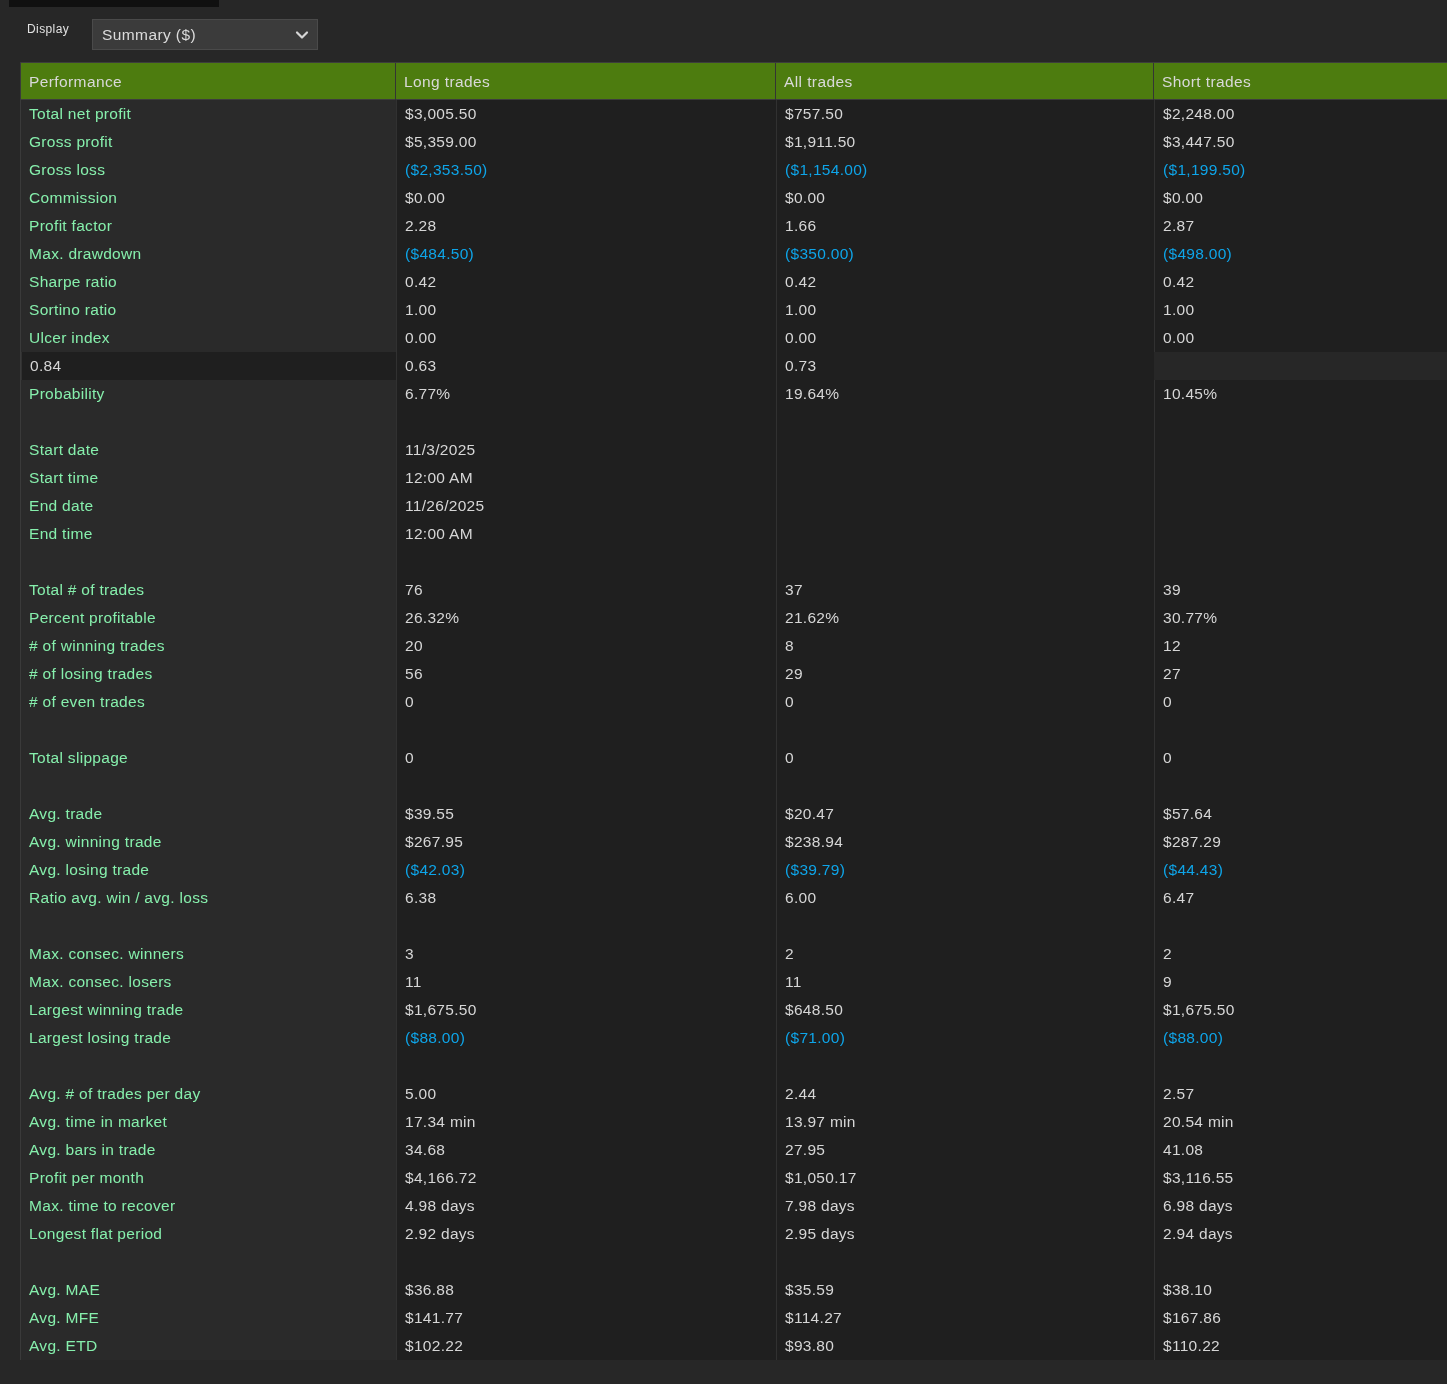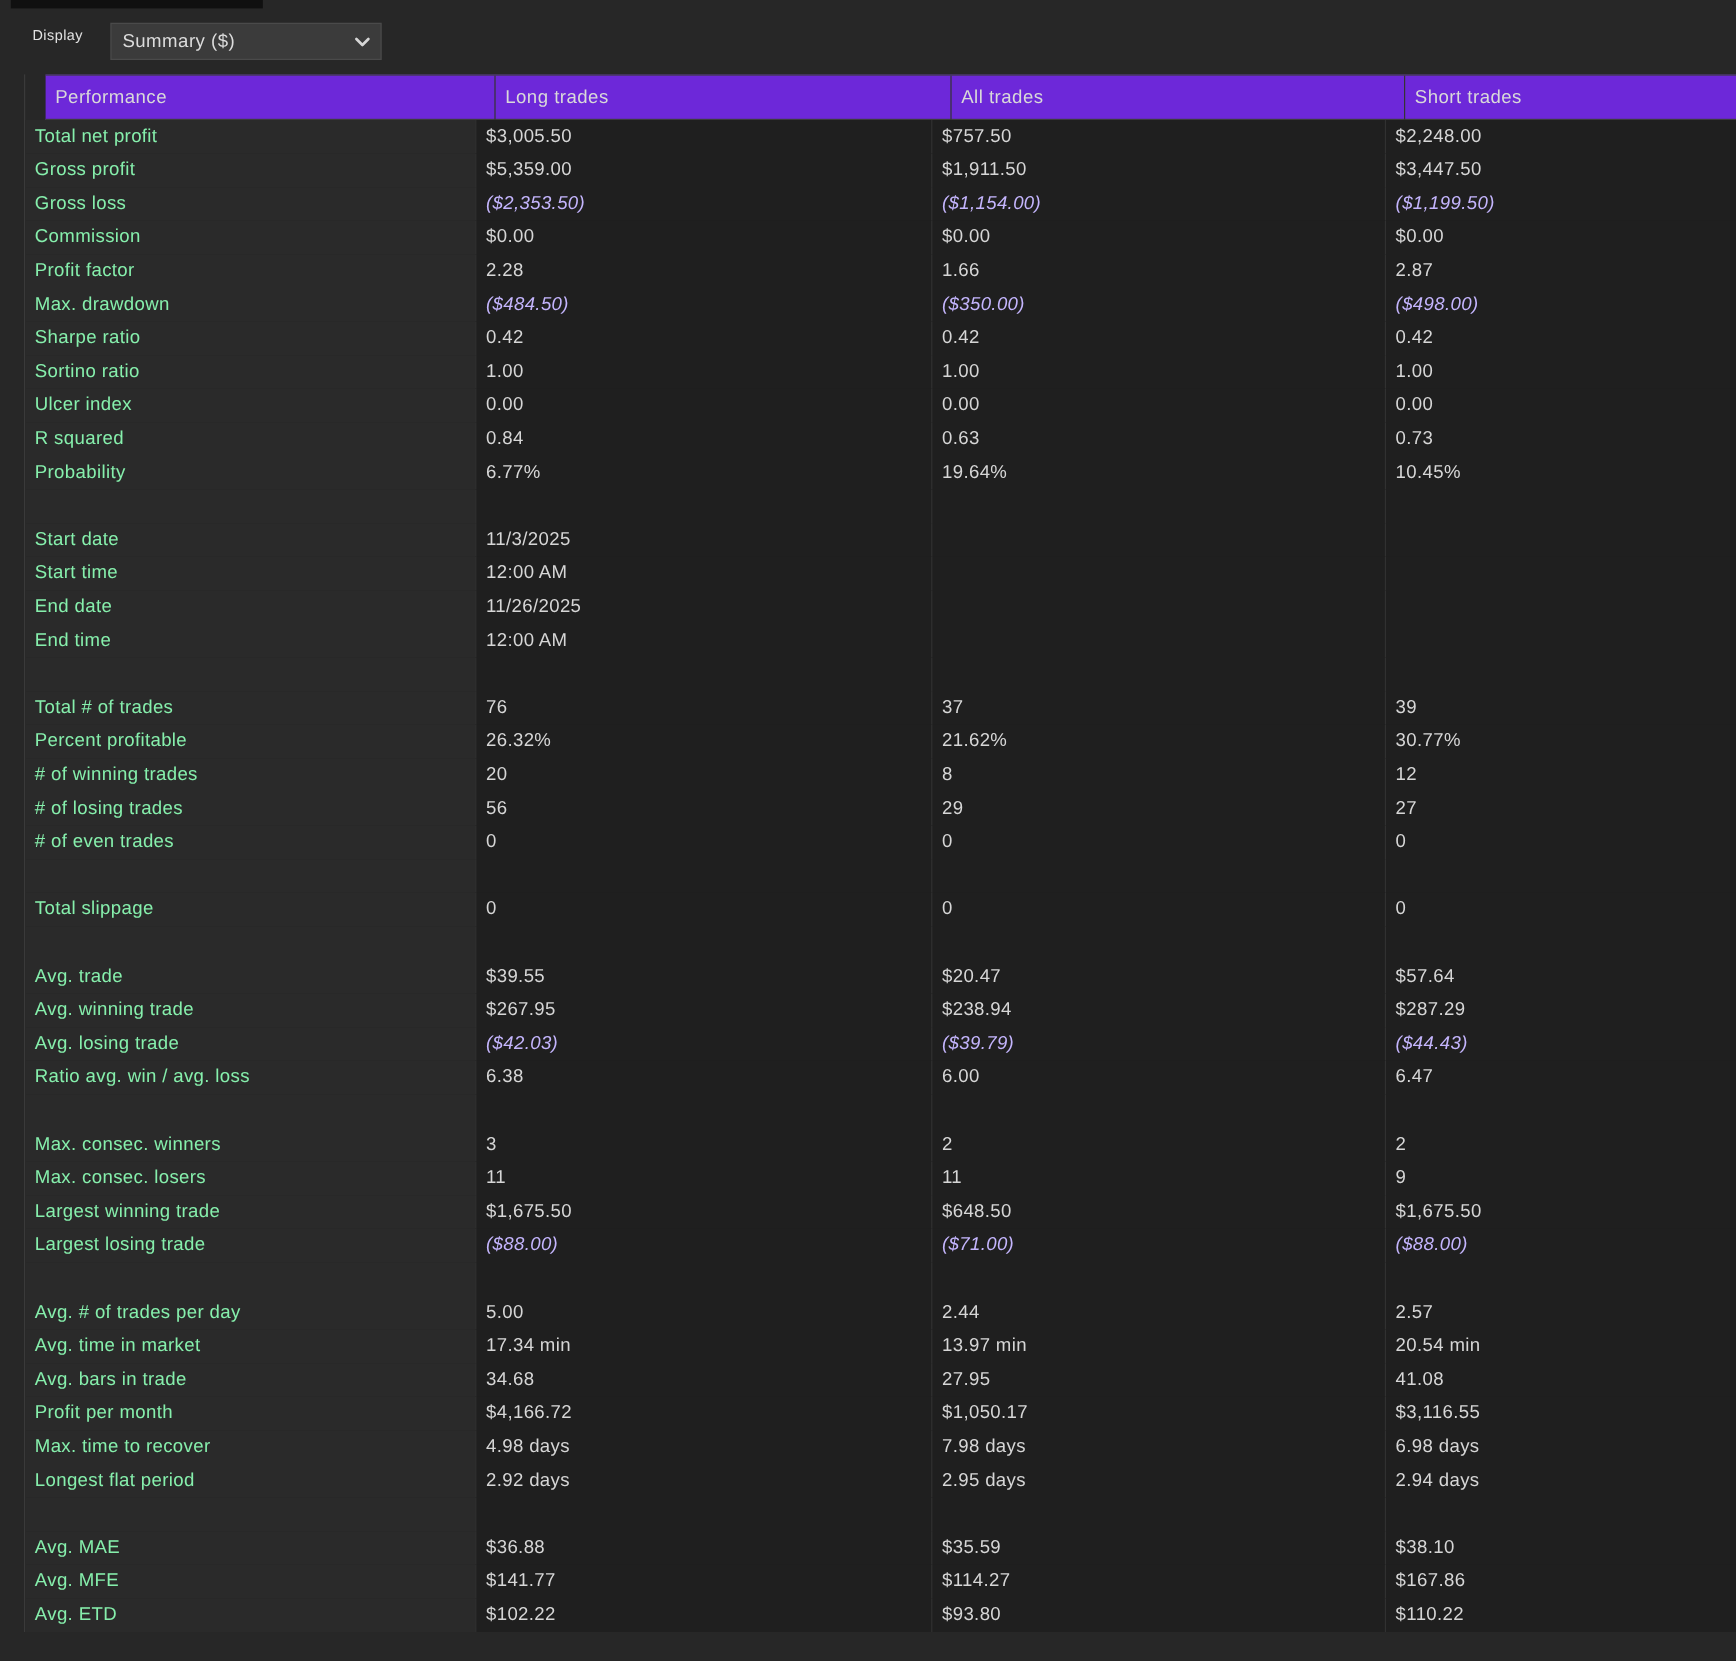--- a/index.html
+++ b/index.html
@@ -46,24 +46,23 @@
 
   
   .perf-table {
     position: absolute; left: 20px; top: 62px; width: 1427px;
     border-left: 1px solid #3a3a3a;
   }
   .thead {
     display: grid;
     grid-template-columns: 375px 380px 378px 1fr;
     height: 38px;
-    background: #6d28d9;
+    background: #4d7c0f;
     border-top: 1px solid #3d3d3d;
     border-bottom: 1px solid #3d3d3d;
-    margin-left: 17px;
   }
   .thead .th {
     color: #d9d9d9; font-size: 15.5px; letter-spacing: 0.4px;
     line-height: 37px; padding-left: 8px;
     border-right: 1px solid #343434;
   }
   .thead .th:last-child { border-right: none; }
   .tbody { width: 100%; }
   .tr {
     display: grid;
@@ -77,21 +76,21 @@
   }
   .td.label-cell {
     background: #2a2a2a;
     color: #86efac;
   }
   .td.value-cell {
     background: #1f1f1f;
     color: #d6d6d6;
     border-left: 1px solid #313131;
   }
-  .td.value-cell.negative { color: #c4b5fd; font-style: italic; }
+  .td.value-cell.negative { color: #0ea5e9; }
 </style>
 </head>
 <body>
 
 <div class="top-strip"></div>
 
 <div class="toolbar">
   <span class="display-label">Display</span>
   <div class="select-wrap">
     <select class="display-select" aria-label="Display"><option value="Summary ($)" selected="">Summary ($)</option></select>
@@ -159,21 +158,20 @@
         <div class="td value-cell">1.00</div>
         <div class="td value-cell">1.00</div>
       </div>
       <div class="tr">
         <div class="td label-cell">Ulcer index</div>
         <div class="td value-cell">0.00</div>
         <div class="td value-cell">0.00</div>
         <div class="td value-cell">0.00</div>
       </div>
       <div class="tr">
-        <div class="td label-cell">R squared</div>
         <div class="td value-cell">0.84</div>
         <div class="td value-cell">0.63</div>
         <div class="td value-cell">0.73</div>
       </div>
       <div class="tr">
         <div class="td label-cell">Probability</div>
         <div class="td value-cell">6.77%</div>
         <div class="td value-cell">19.64%</div>
         <div class="td value-cell">10.45%</div>
       </div>

